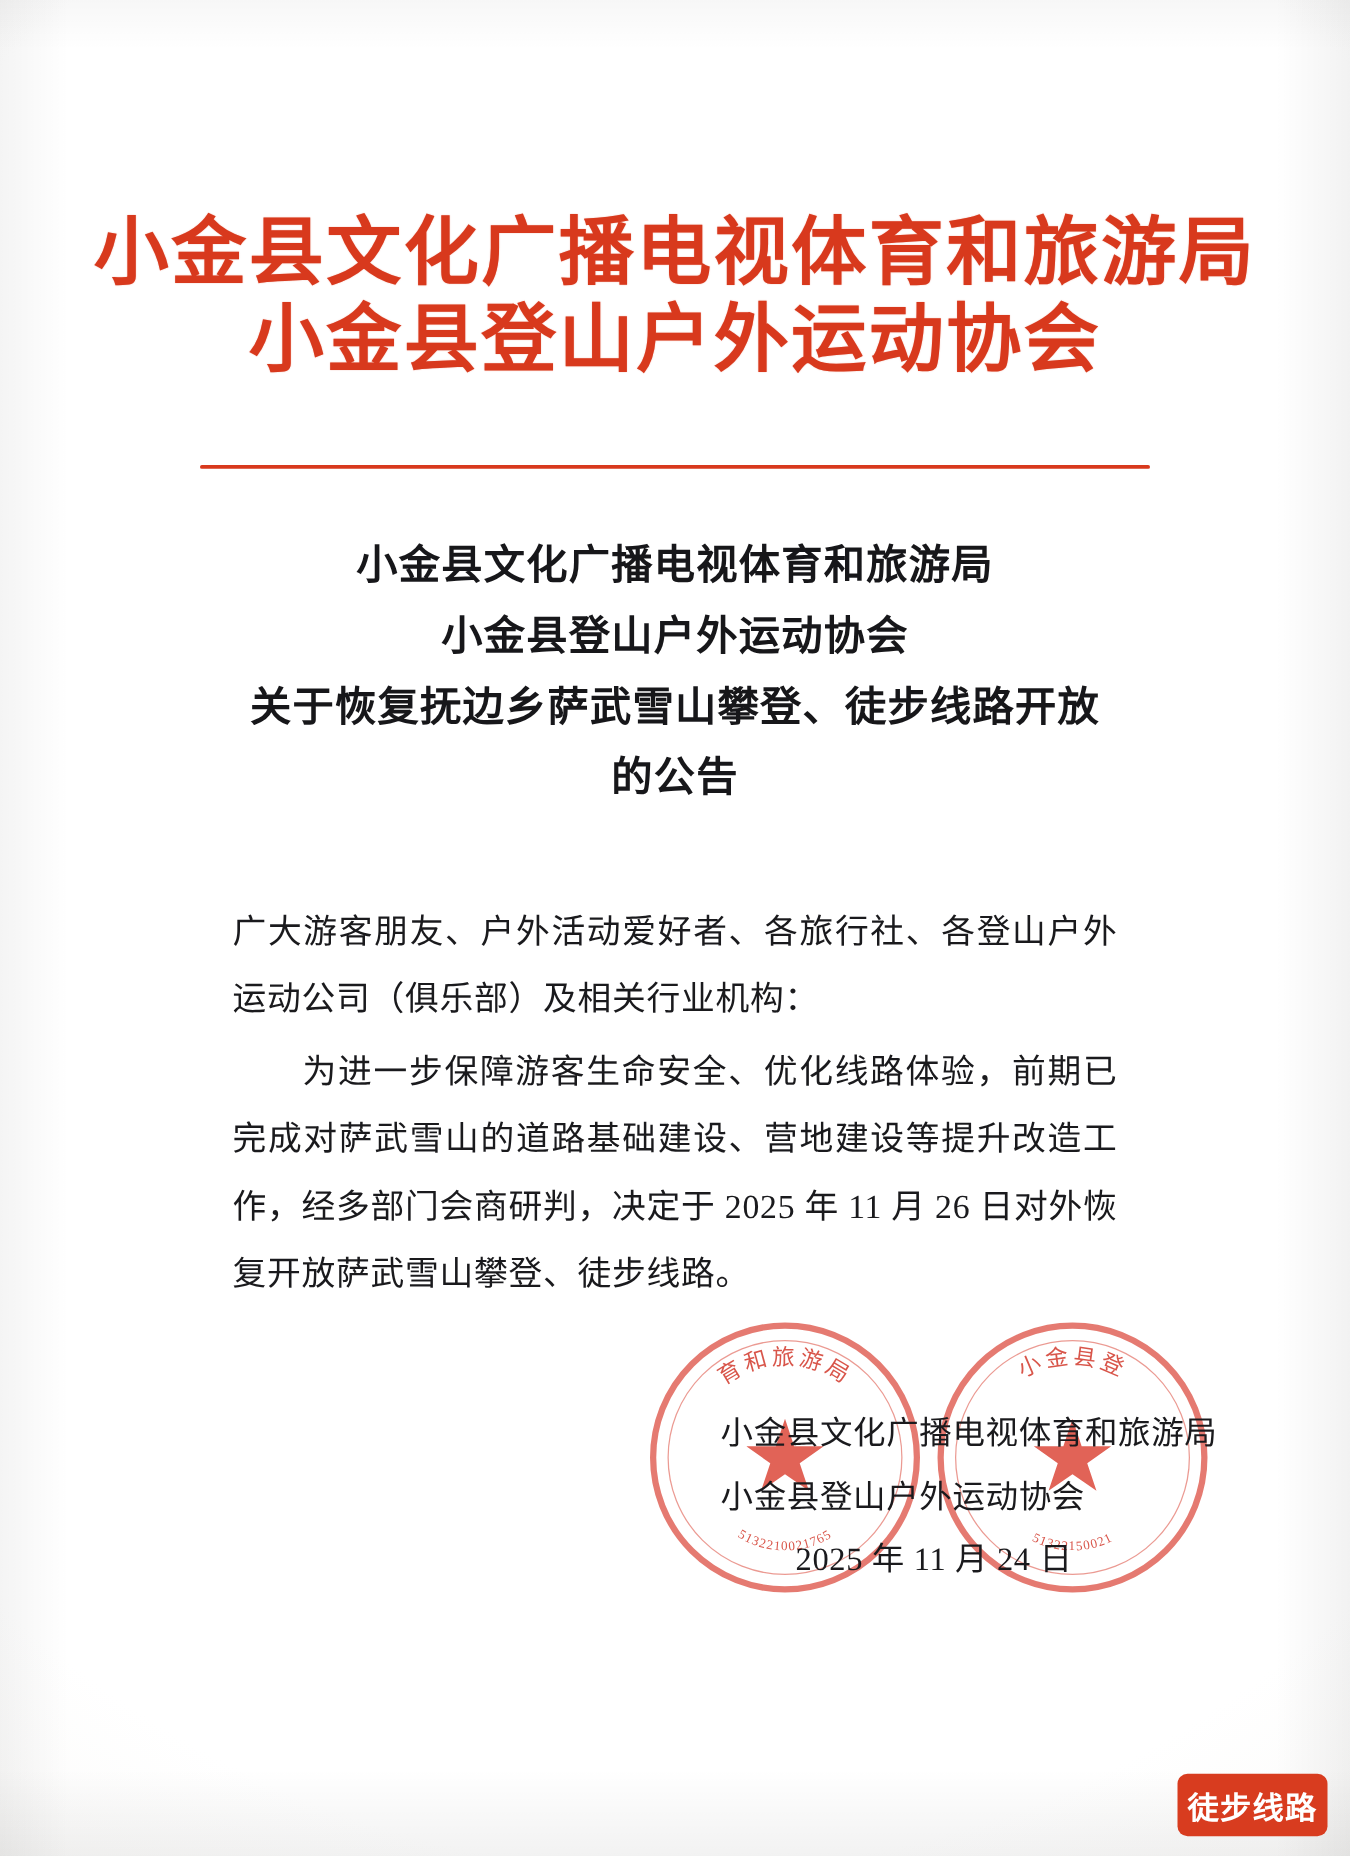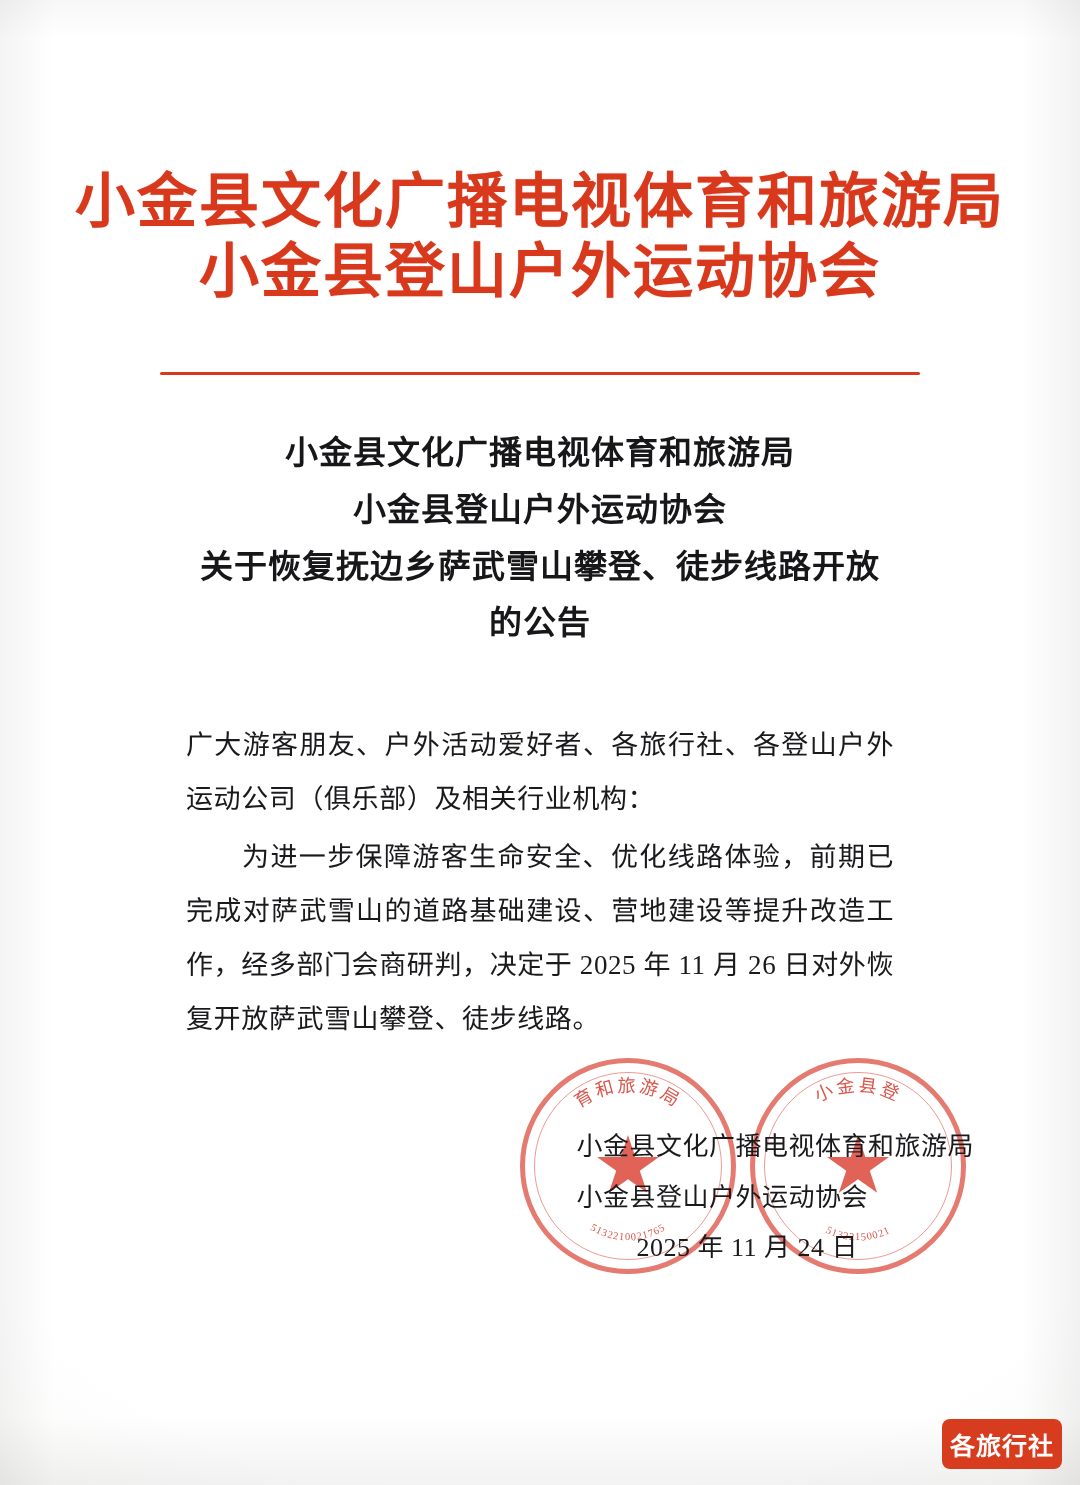--- a/index.html
+++ b/index.html
@@ -251,16 +251,16 @@
         </svg>
       </div>
     </div>
 
     <div class="sign-block">
       <div class="sign-line">小金县文化广播电视体育和旅游局</div>
       <div class="sign-line">小金县登山户外运动协会</div>
       <div class="sign-line date">2025 年 11 月 24 日</div>
     </div>
 
-    <div class="watermark">各旅行社</div>
+    <div class="watermark">徒步线路</div>
 
   </div>
 </div>
 
 </body></html>

